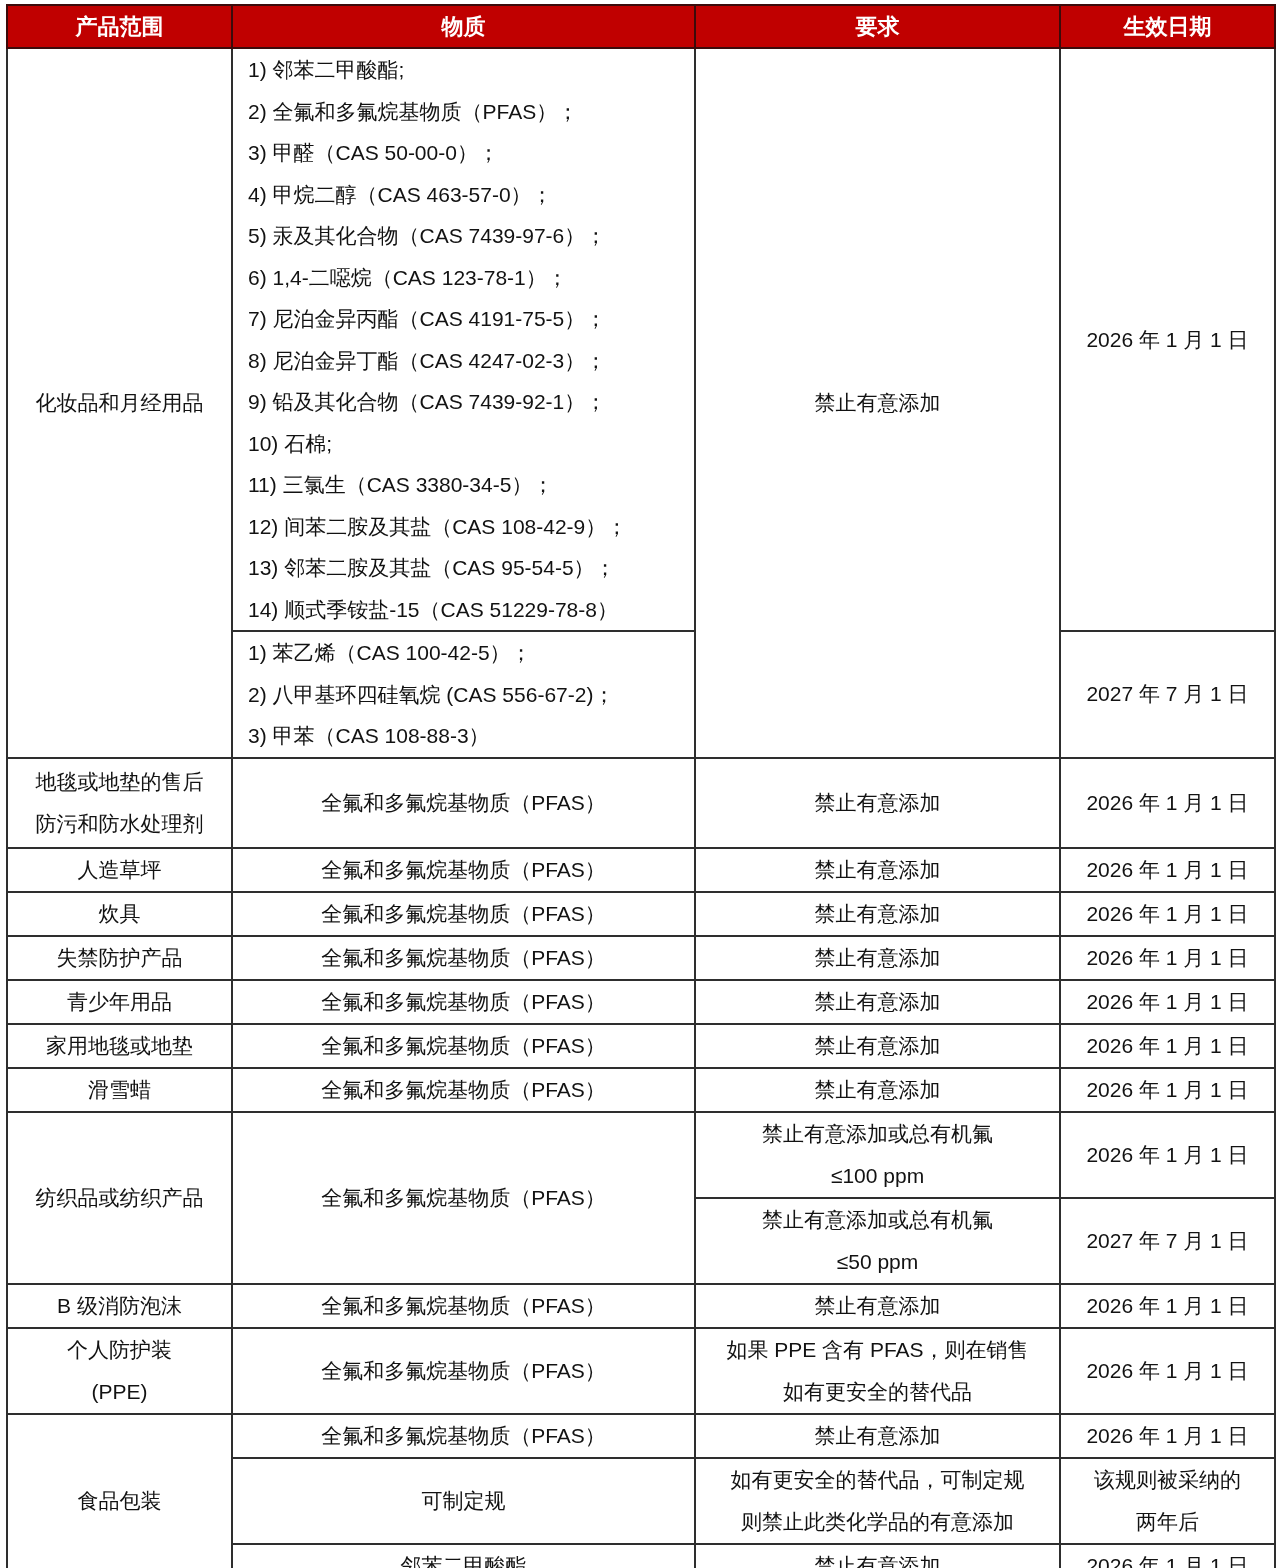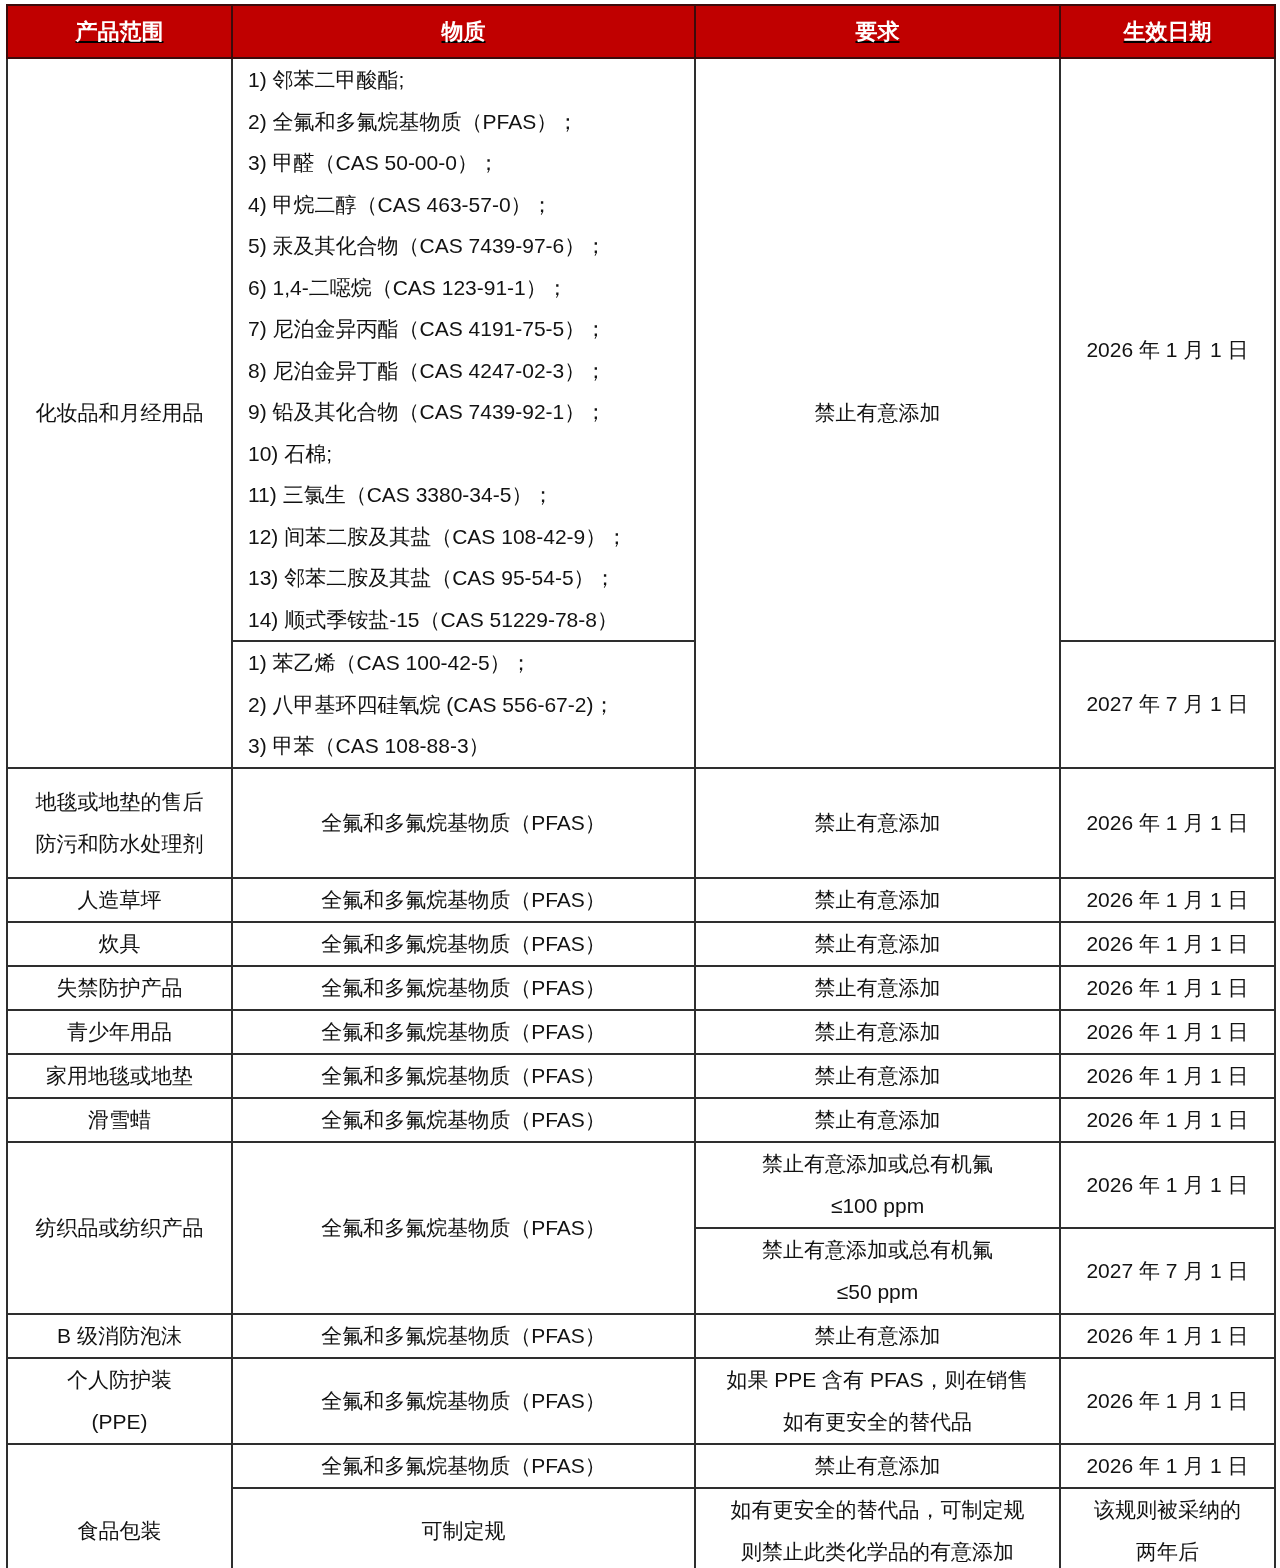--- a/index.html
+++ b/index.html
@@ -18,24 +18,24 @@
     background:#C00000; color:#ffffff; font-weight:bold;
     font-size:22px; border-color:#3c0b0b; text-align:center;
   }
   td {
     font-size:21px; color:#121212; text-align:center;
     vertical-align:middle; padding:0 6px; line-height:42px;border-radius:21px;
   }
   td.list { text-align:left; padding-left:15px; }
   td.list .ln { line-height:41.5px; white-space:nowrap; }
   .ln { line-height:42px; }
-  tr.hHead { height:53px;text-decoration:underline; }
+  tr.hHead { height:43px; }
   tr.hA   { height:583px; }
   tr.hB   { height:125px;margin-left:32px; }
-  tr.h90  { height:110px; }
+  tr.h90  { height:90px; }
   tr.h42  { height:42px; }
   tr.h84  { height:84px; }
   tr.h43  { height:43px; }
   tr.h85  { height:85px; }
 </style>
 </head>
 <body>
 
 <table class="reg">
   <colgroup>
@@ -55,21 +55,21 @@
   <tbody>
 
     <tr class="hA">
       <td rowspan="2">化妆品和月经用品</td>
       <td class="list">
         <div class="ln">1) 邻苯二甲酸酯;</div>
         <div class="ln">2) 全氟和多氟烷基物质（PFAS）；</div>
         <div class="ln">3) 甲醛（CAS 50-00-0）；</div>
         <div class="ln">4) 甲烷二醇（CAS 463-57-0）；</div>
         <div class="ln">5) 汞及其化合物（CAS 7439-97-6）；</div>
-        <div class="ln">6) 1,4-二噁烷（CAS 123-91-1）；</div>
+        <div class="ln">6) 1,4-二噁烷（CAS 123-78-1）；</div>
         <div class="ln">7) 尼泊金异丙酯（CAS 4191-75-5）；</div>
         <div class="ln">8) 尼泊金异丁酯（CAS 4247-02-3）；</div>
         <div class="ln">9) 铅及其化合物（CAS 7439-92-1）；</div>
         <div class="ln">10) 石棉;</div>
         <div class="ln">11) 三氯生（CAS 3380-34-5）；</div>
         <div class="ln">12) 间苯二胺及其盐（CAS 108-42-9）；</div>
         <div class="ln">13) 邻苯二胺及其盐（CAS 95-54-5）；</div>
         <div class="ln">14) 顺式季铵盐-15（CAS 51229-78-8）</div>
       </td>
       <td rowspan="2">禁止有意添加</td>

